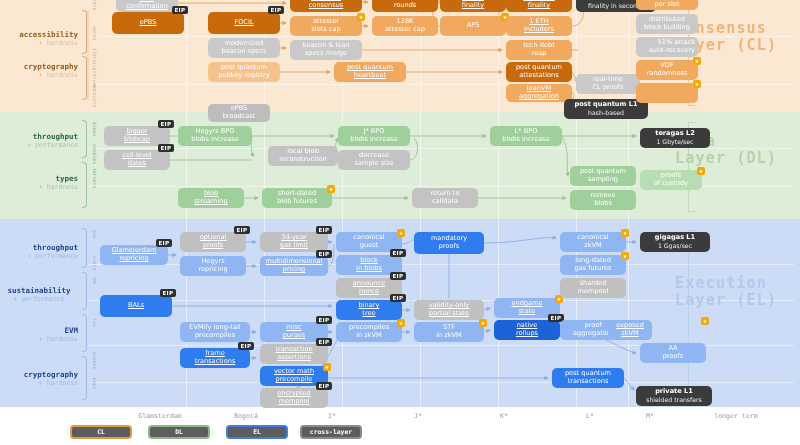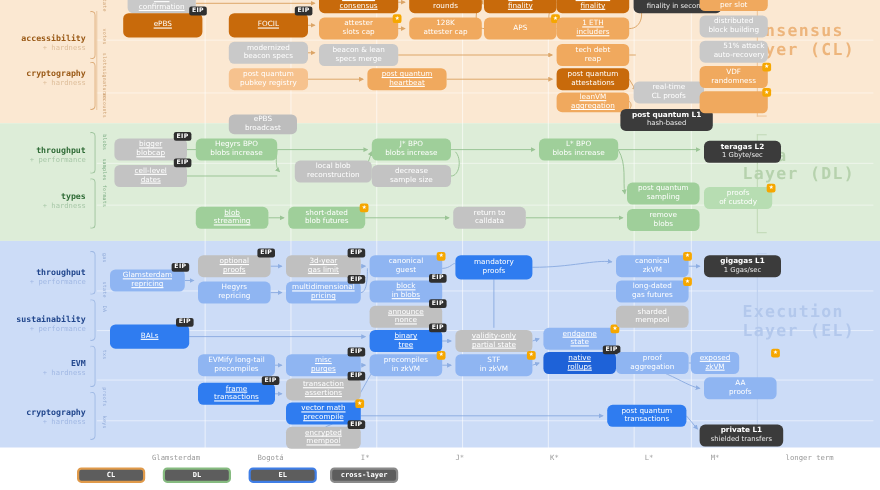--- a/index.html
+++ b/index.html
@@ -271,21 +271,21 @@
     <span class="sub">+ performance</span>
   </div>
   <div class="rowlabel dl" style="top:174px;">
     <span>types</span>
     <span class="sub">+ hardness</span>
   </div>
   <div class="rowlabel el" style="top:243px;">
     <span>throughput</span>
     <span class="sub">+ performance</span>
   </div>
-  <div class="rowlabel el" style="top:286px;">
+  <div class="rowlabel el" style="top:286px;text-align:center;">
     <span>sustainability</span>
     <span class="sub">+ performance</span>
   </div>
   <div class="rowlabel el" style="top:326px;">
     <span>EVM</span>
     <span class="sub">+ hardness</span>
   </div>
   <div class="rowlabel el" style="top:370px;">
     <span>cryptography</span>
     <span class="sub">+ hardness</span>
@@ -611,21 +611,21 @@
         <span class="l2">aggregation</span>
       </div>
       <div class="node el-dark" style="left: 552px; top: 368px; width: 72px; height: 20px;">
         <span>post quantum</span>
         <span class="l2">transactions</span>
       </div>
       <div class="node el-black bold-title" style="left: 640px; top: 232px; width: 70px; height: 20px;">
         <span>gigagas L1</span>
         <span class="l2 sub">1 Ggas/sec</span>
       </div>
-      <div class="node el-mid u" style="left: 628px; top: 320px; width: 44px; height: 20px;">
+      <div class="node el-mid u" style="left: 608px; top: 320px; width: 44px; height: 20px;">
         <span>exposed</span>
         <span class="l2">zkVM</span>
       </div>
       <div class="star" style="left: 701px; top: 317px;">★</div>
       <div class="node el-mid" style="left: 640px; top: 343px; width: 66px; height: 20px;">
         <span>AA</span>
         <span class="l2">proofs</span>
       </div>
       <div class="node el-black bold-title" style="left: 636px; top: 386px; width: 76px; height: 20px;">
         <span>private L1</span>

